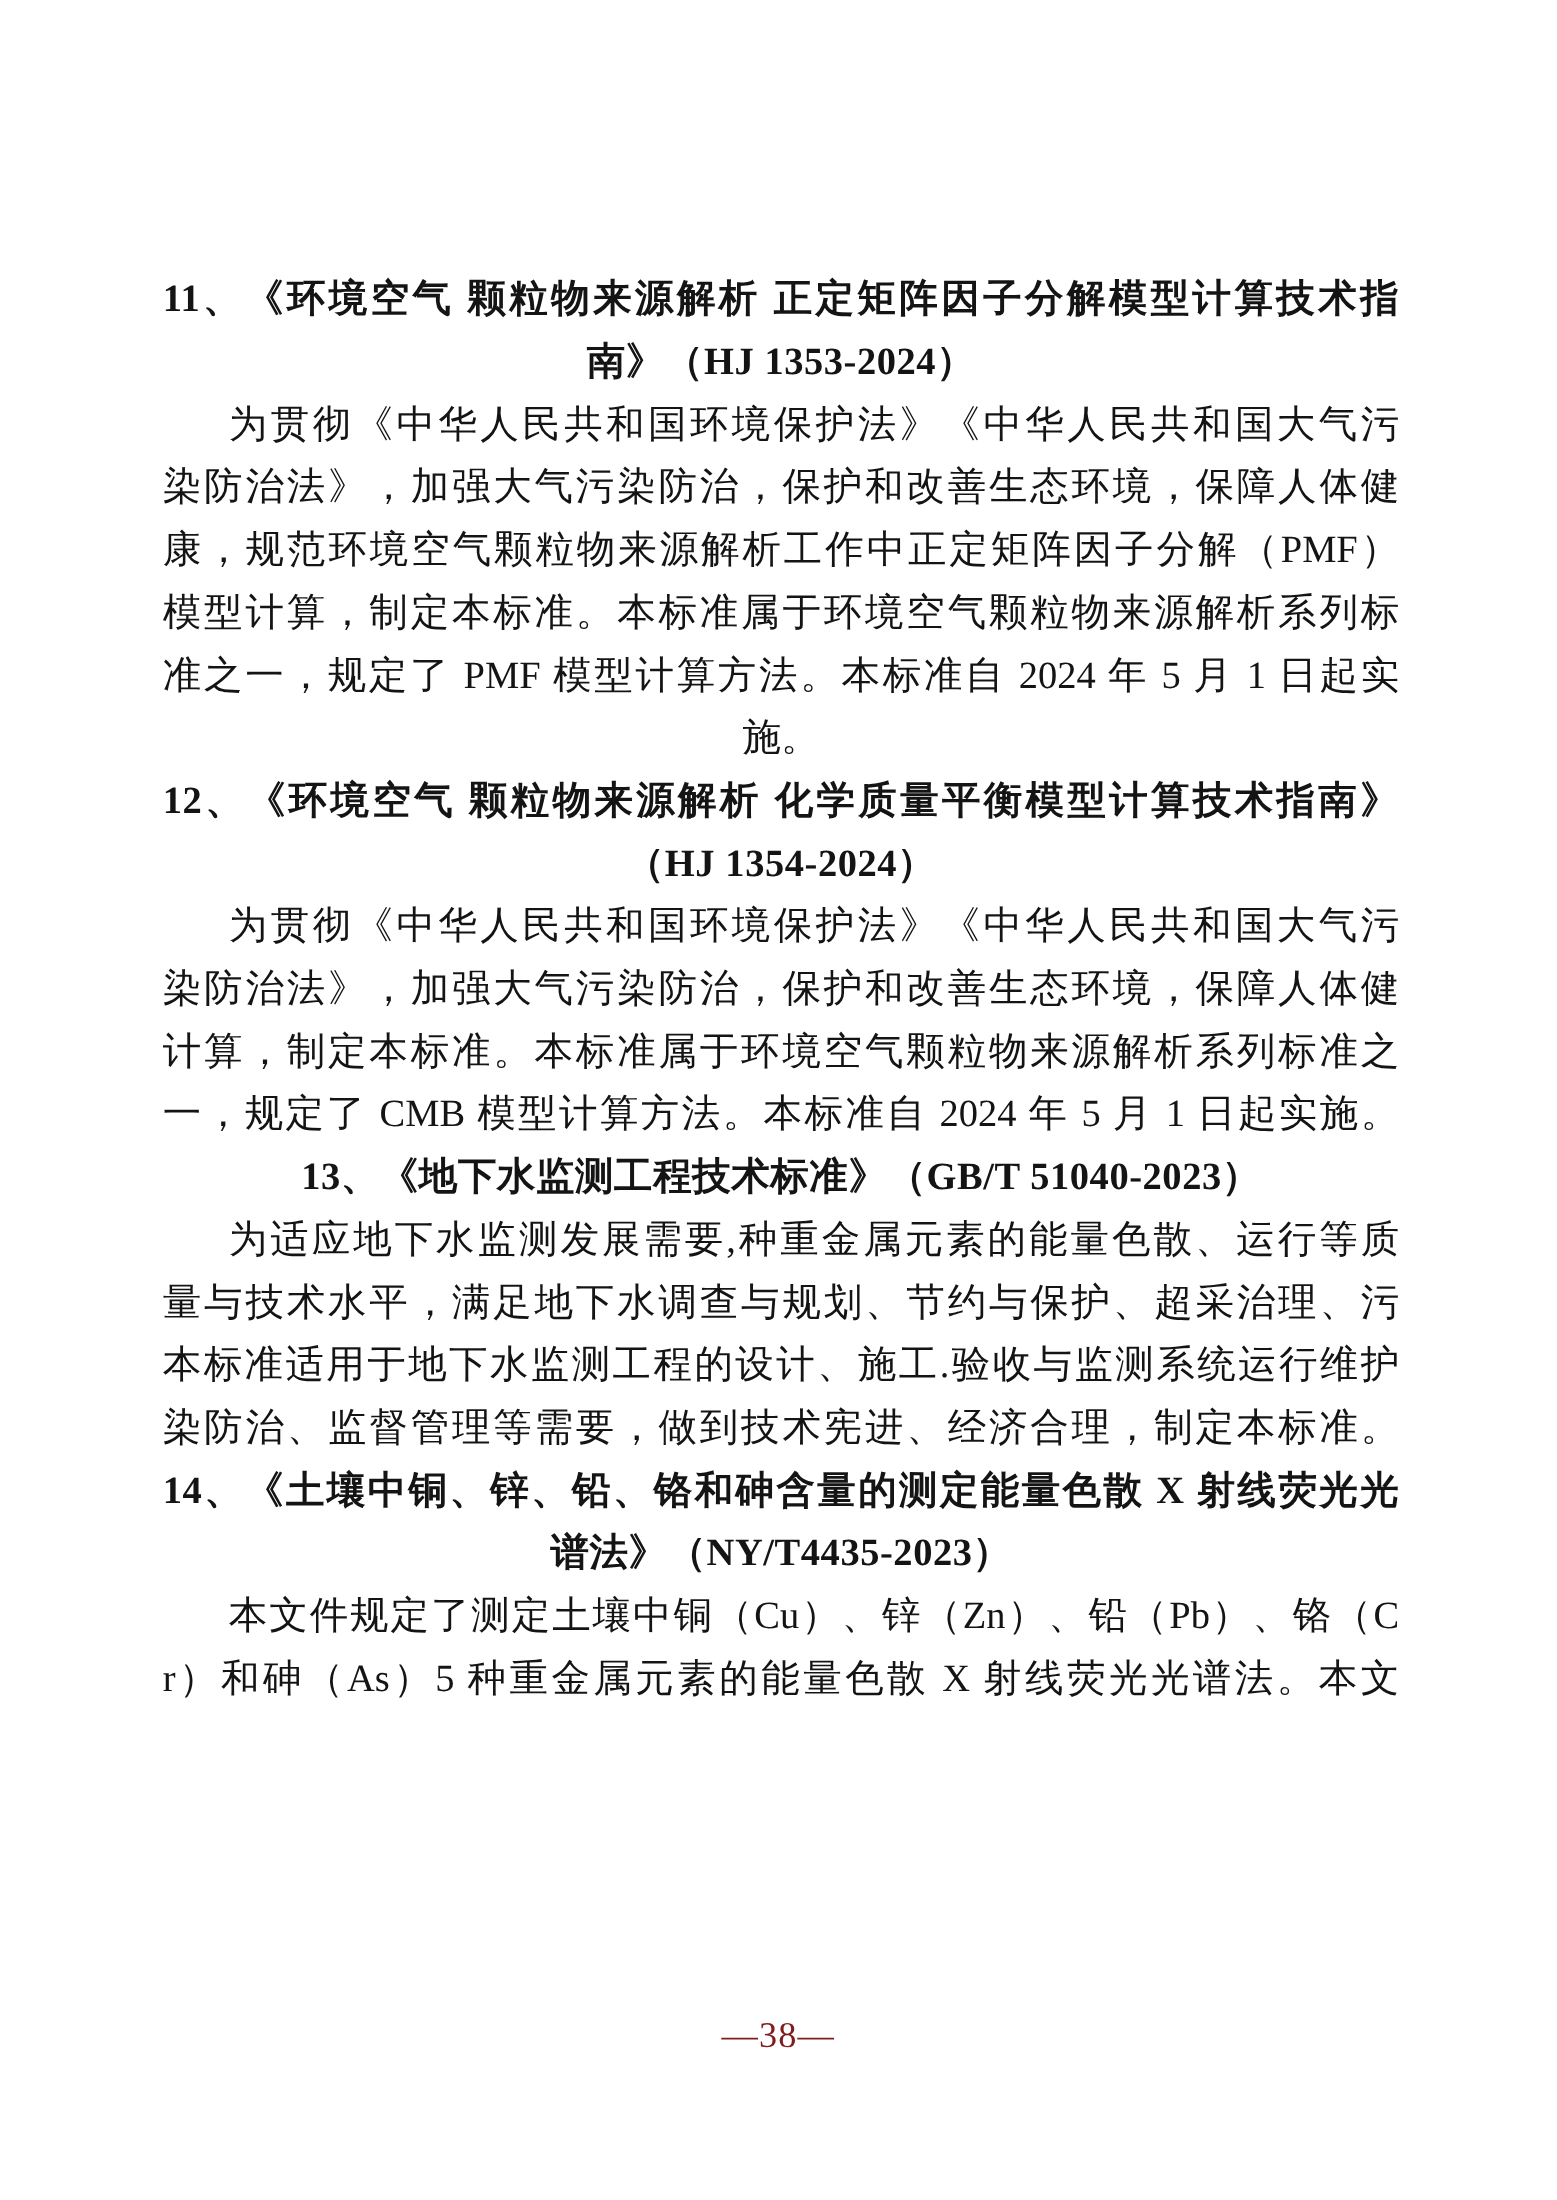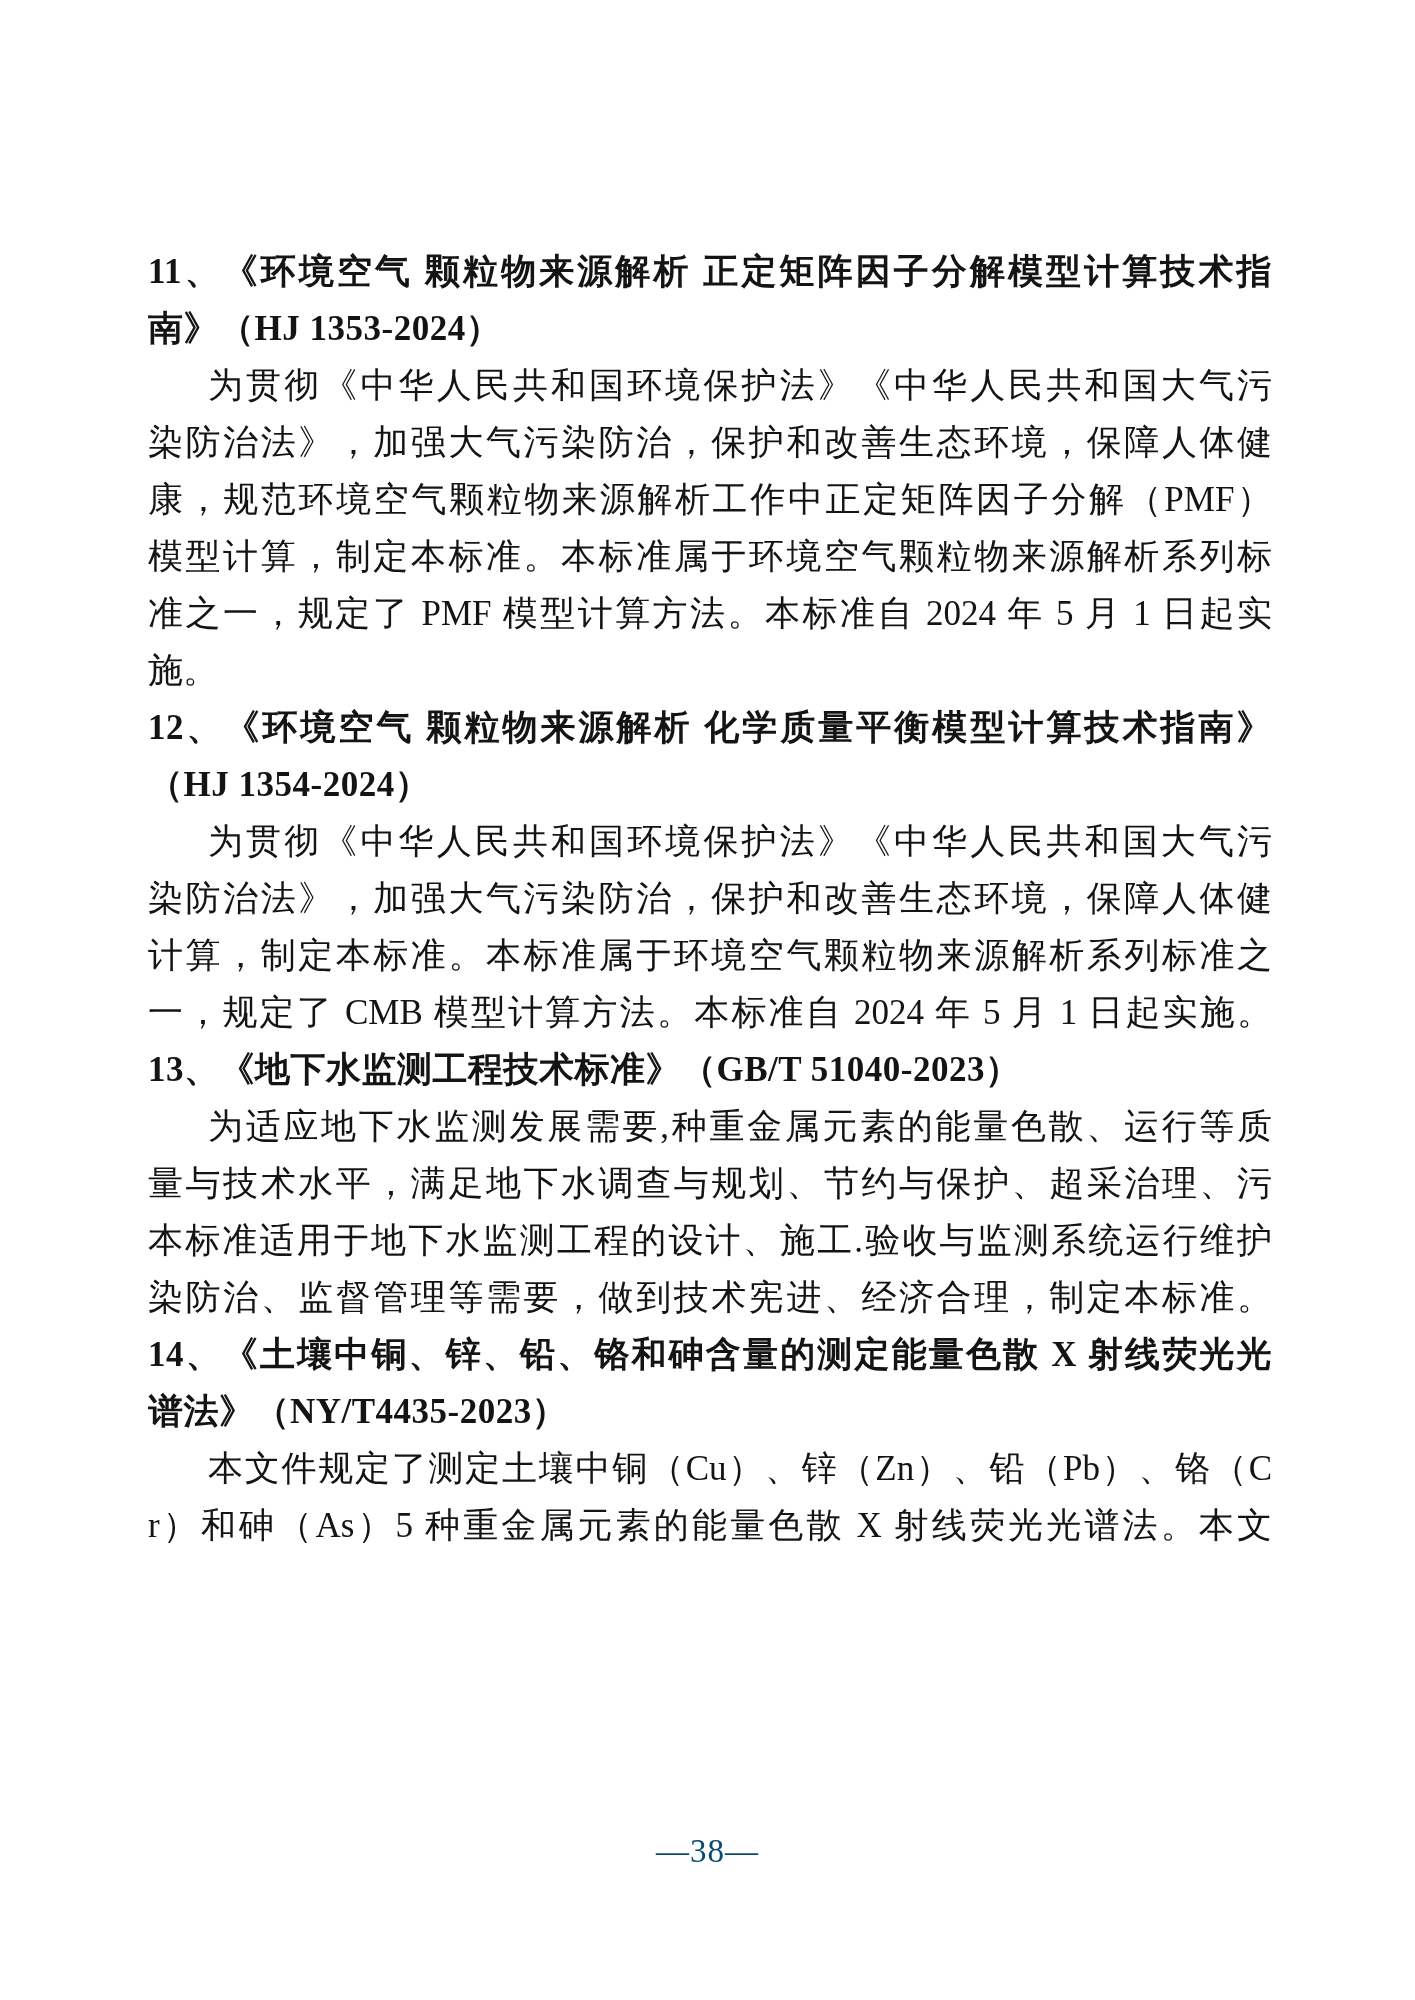--- a/index.html
+++ b/index.html
@@ -20,21 +20,21 @@
     position: absolute;
     left: 148px;
     top: 243px;
     width: 1124px;
   }
   .line {
     height: 57px;
     line-height: 57px;
     font-size: 35px;
     overflow: hidden;
-    text-align: left;
+    text-align: center;
   }
   .j {
     text-align: justify;
     text-align-last: justify;
     text-justify: inter-character;
   }
   .heading {
     font-weight: 700;
     letter-spacing: 0.5px;
   }
@@ -42,21 +42,21 @@
     text-indent: 60px;
   }
   .page-number {
     position: absolute;
     left: 0;
     right: 0;
     top: 1833px;
     text-align: center;
     font-size: 33px;
     letter-spacing: 1px;
-    color: #0c4a6e;
+    color: #7f1d1d;
   }
 </style>
 </head>
 <body>
 
 <div class="page">
   <div class="content">
 
     <section>
       <div class="line heading j">11、《环境空气 颗粒物来源解析 正定矩阵因子分解模型计算技术指</div>

